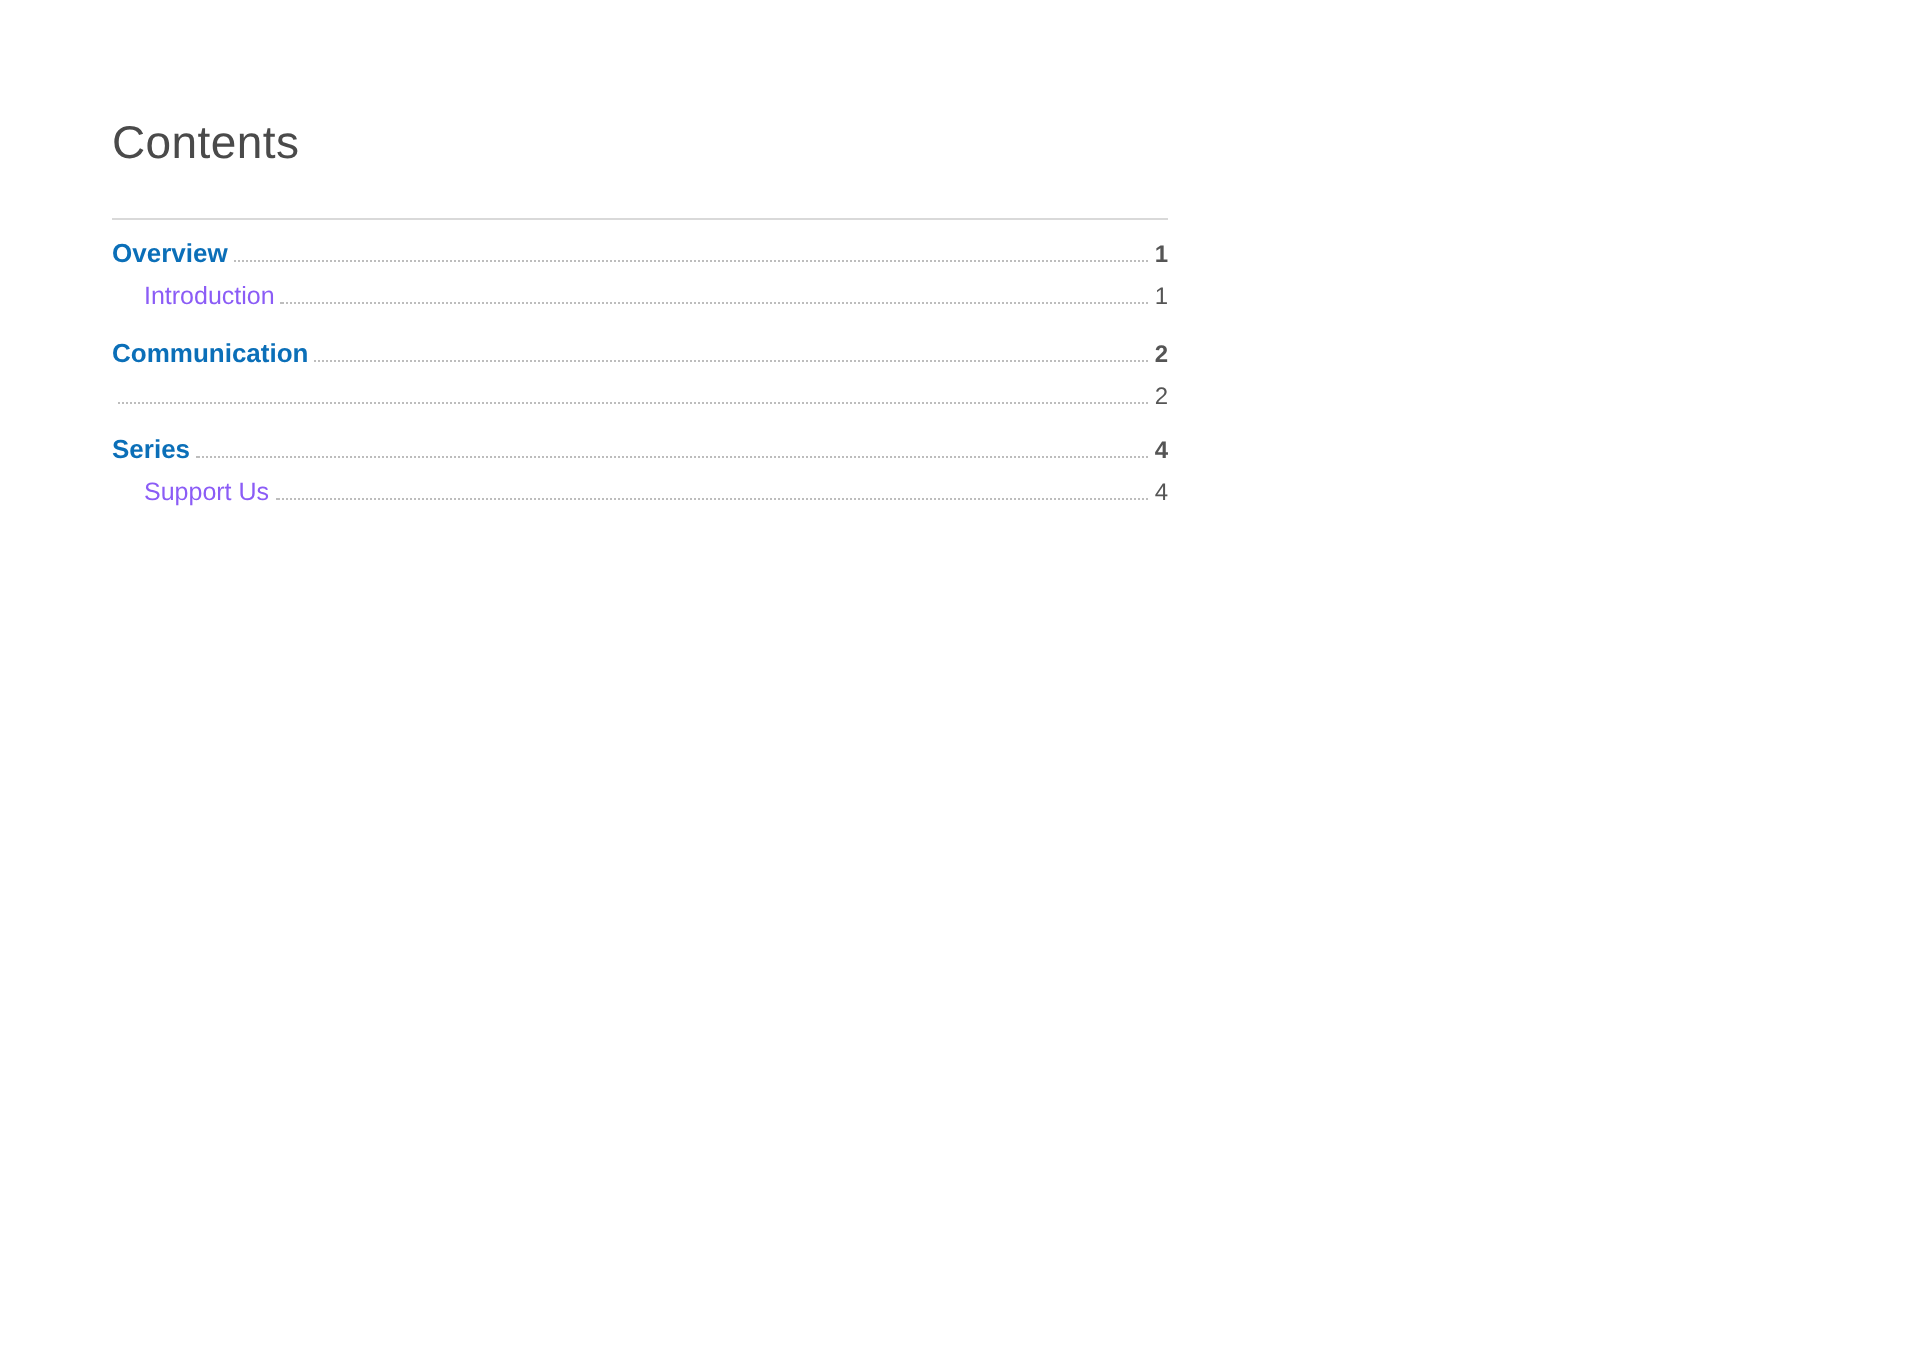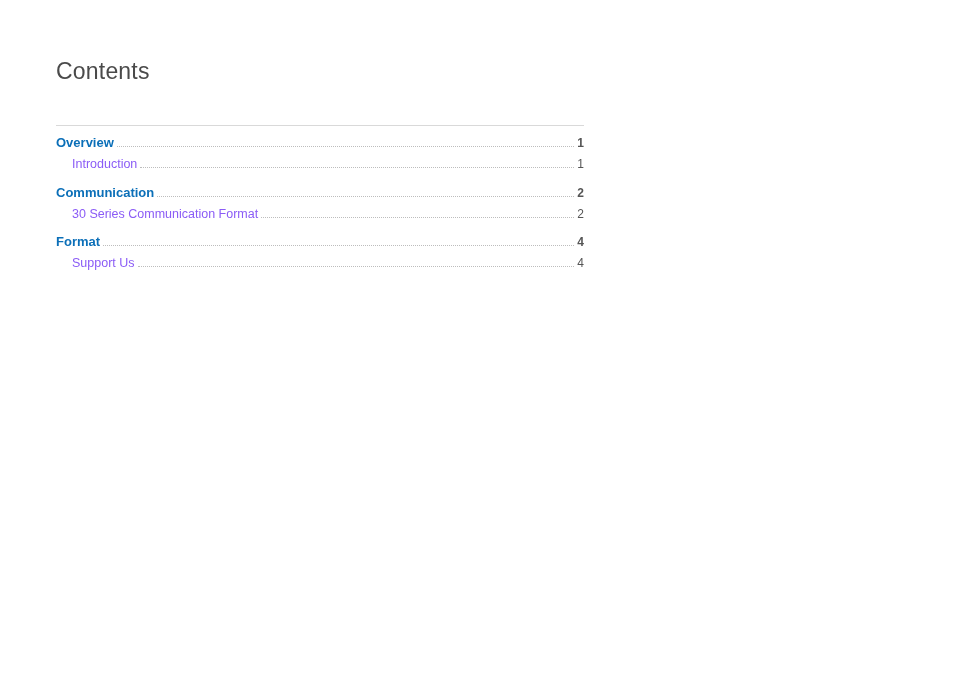--- a/index.html
+++ b/index.html
@@ -15,21 +15,21 @@
       color: #555;
     }
     .page {
       padding: 58px 56px 0 56px;
       width: 640px;
     }
     .contents-title {
       font-size: 23px;
       font-weight: 300;
       color: #4a4a4a;
-      margin-bottom: 40px;
+      margin-bottom: 24px;
       letter-spacing: 0.2px;
     }
     .divider {
       border: none;
       border-top: 1px solid #d9d9d9;
       margin-bottom: 6px;
       width: 528px;
     }
     .toc {
       width: 528px;
@@ -99,27 +99,26 @@
       <span class="toc-page">1</span>
     </div>
 
     <div class="toc-row section">
       <span class="toc-label">Communication</span>
       <span class="dots"></span>
       <span class="toc-page">2</span>
     </div>
 
     <div class="toc-row sub">
-      <span class="toc-label">30 Series Communication Format</span>
       <span class="dots"></span>
       <span class="toc-page">2</span>
     </div>
 
     <div class="toc-row section">
-      <span class="toc-label">Format</span>
+      <span class="toc-label">Series</span>
       <span class="dots"></span>
       <span class="toc-page">4</span>
     </div>
 
     <div class="toc-row sub">
       <span class="toc-label">Support Us</span>
       <span class="dots"></span>
       <span class="toc-page">4</span>
     </div>
 

